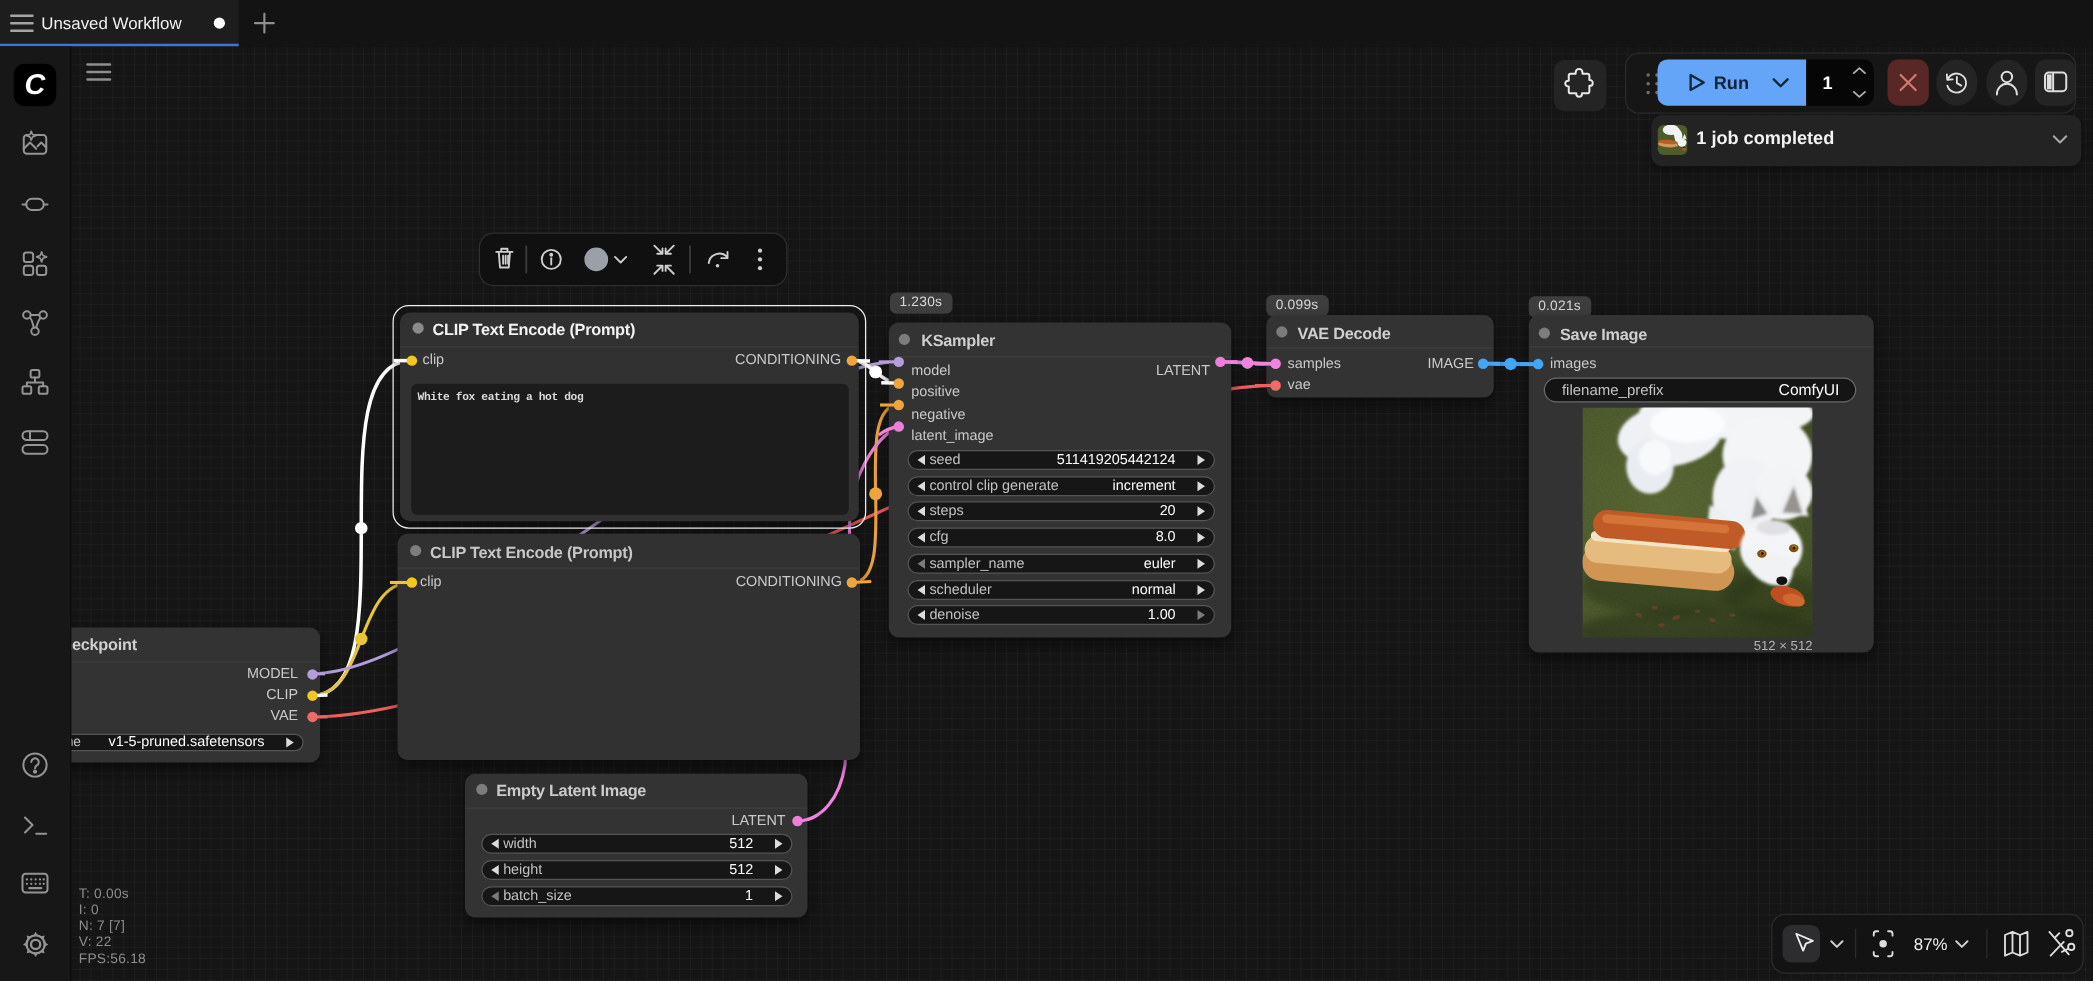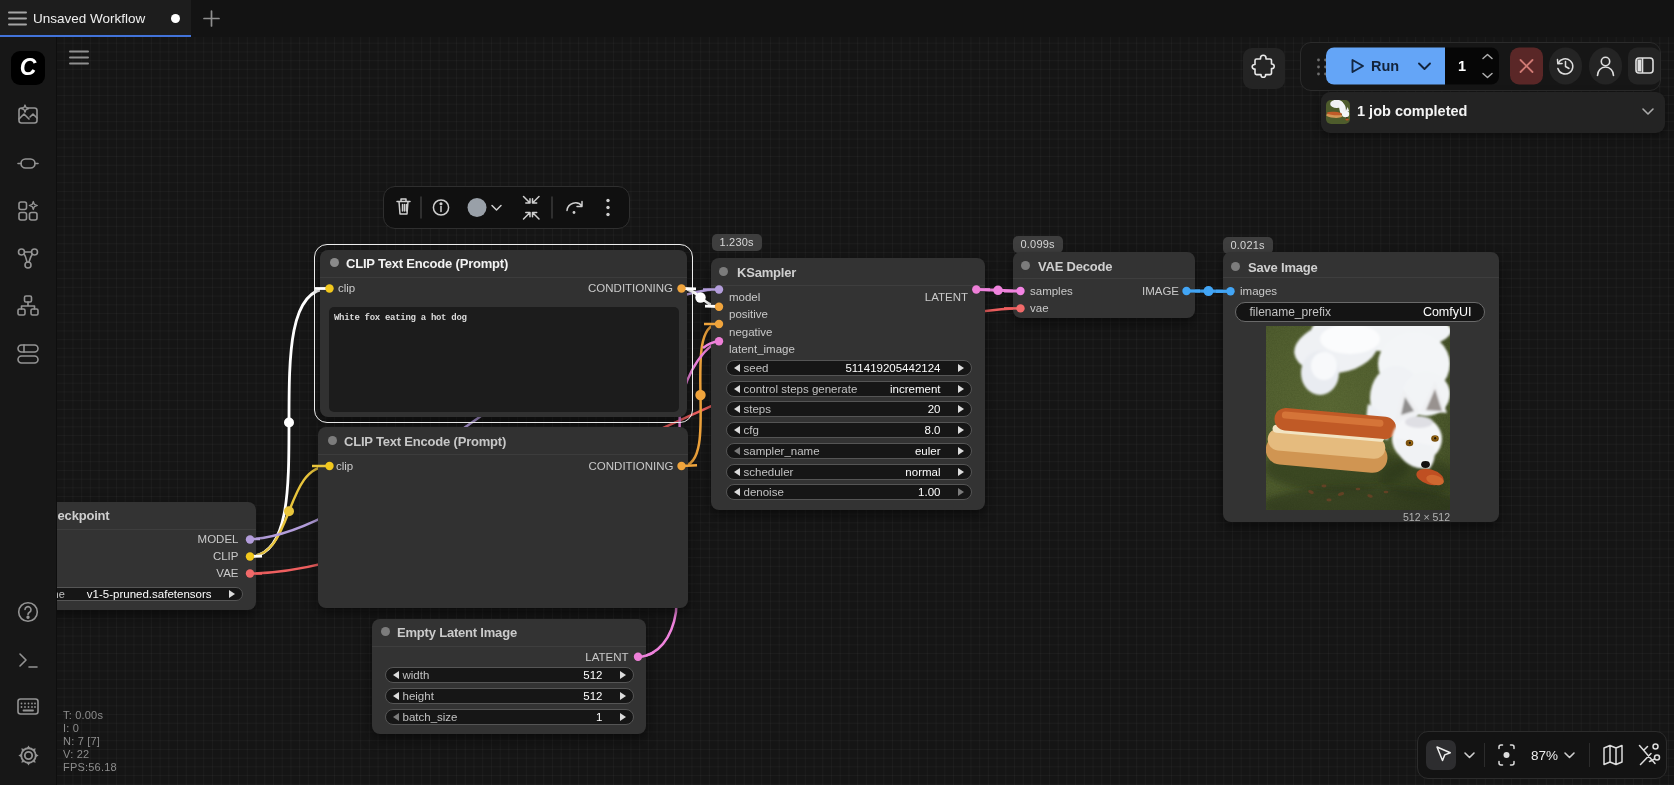--- a/index.html
+++ b/index.html
@@ -122,21 +122,21 @@
  <div class="sl" style="left:18px;top:84.8px">latent_image</div>
  <div class="sr" style="right:17px;top:33px">LATENT</div>
  <div class="pill" style="left:14.5px;top:102px;width:246px;height:16px">
       <i class="al"></i>
       <span class="pl">seed</span>
       <span class="pv">511419205442124</span>
       <i class="ar"></i>
     </div>
  <div class="pill" style="left:14.5px;top:122.7px;width:246px;height:16px">
       <i class="al"></i>
-      <span class="pl">control steps generate</span>
+      <span class="pl">control clip generate</span>
       <span class="pv">increment</span>
       <i class="ar"></i>
     </div>
  <div class="pill" style="left:14.5px;top:143.4px;width:246px;height:16px">
       <i class="al"></i>
       <span class="pl">steps</span>
       <span class="pv">20</span>
       <i class="ar"></i>
     </div>
  <div class="pill" style="left:14.5px;top:164.1px;width:246px;height:16px">

